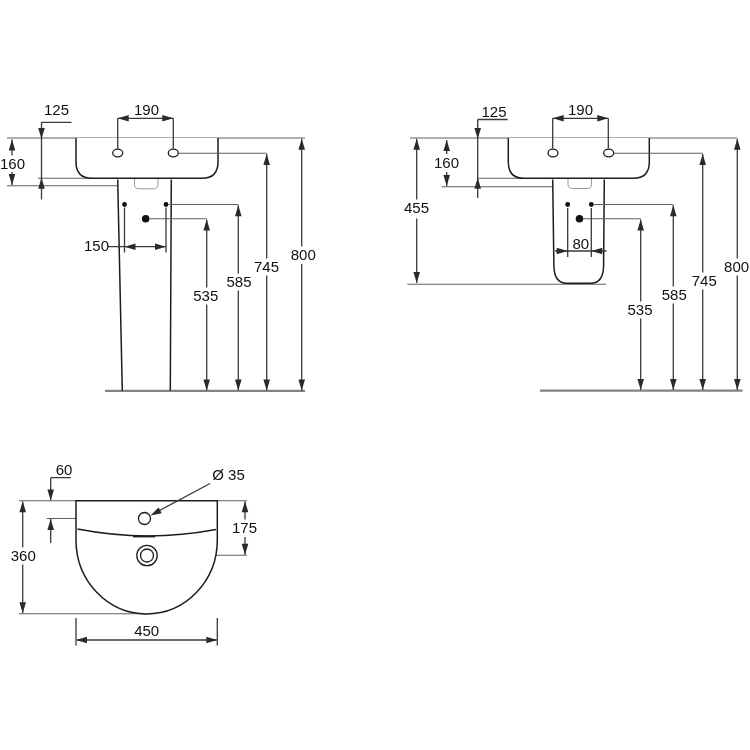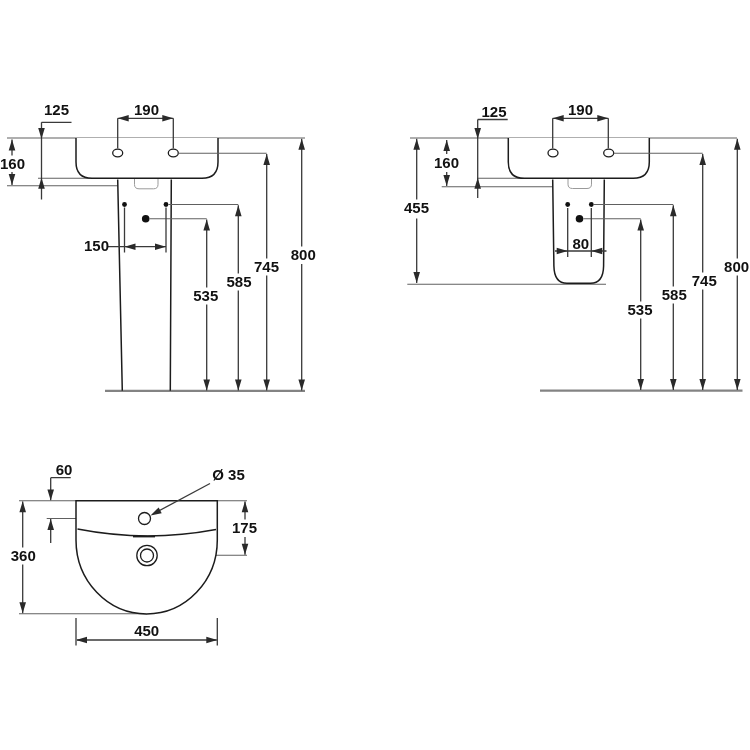--- a/index.html
+++ b/index.html
@@ -1,16 +1,16 @@
 <!DOCTYPE html>
 <html><head>
 <meta charset="utf-8">
 <style>
   html,body{margin:0;padding:0;background:#ffffff;}
-  .page{width:750px;height:750px;background:#ffffff;position:relative;overflow:hidden;font-weight:bold;}
+  .page{width:750px;height:750px;background:#ffffff;position:relative;overflow:hidden;}
   svg{display:block;}
   text{font-family:"Liberation Sans","DejaVu Sans",sans-serif;font-size:15px;fill:#111111;}
   .dim{stroke:#3a3a3a;stroke-width:1.3;fill:none;}
   .arr{fill:#2a2a2a;stroke:none;}
   .ext{stroke:#606060;stroke-width:1.1;fill:none;}
   .shape{stroke:#1c1c1c;stroke-width:1.5;fill:#ffffff;}
   .shapeline{stroke:#1c1c1c;stroke-width:1.5;fill:none;}
   .thin{stroke:#9a9a9a;stroke-width:1;fill:none;}
   .floor{stroke:#838383;stroke-width:2.2;fill:none;}
   .dot{fill:#111111;stroke:none;}

